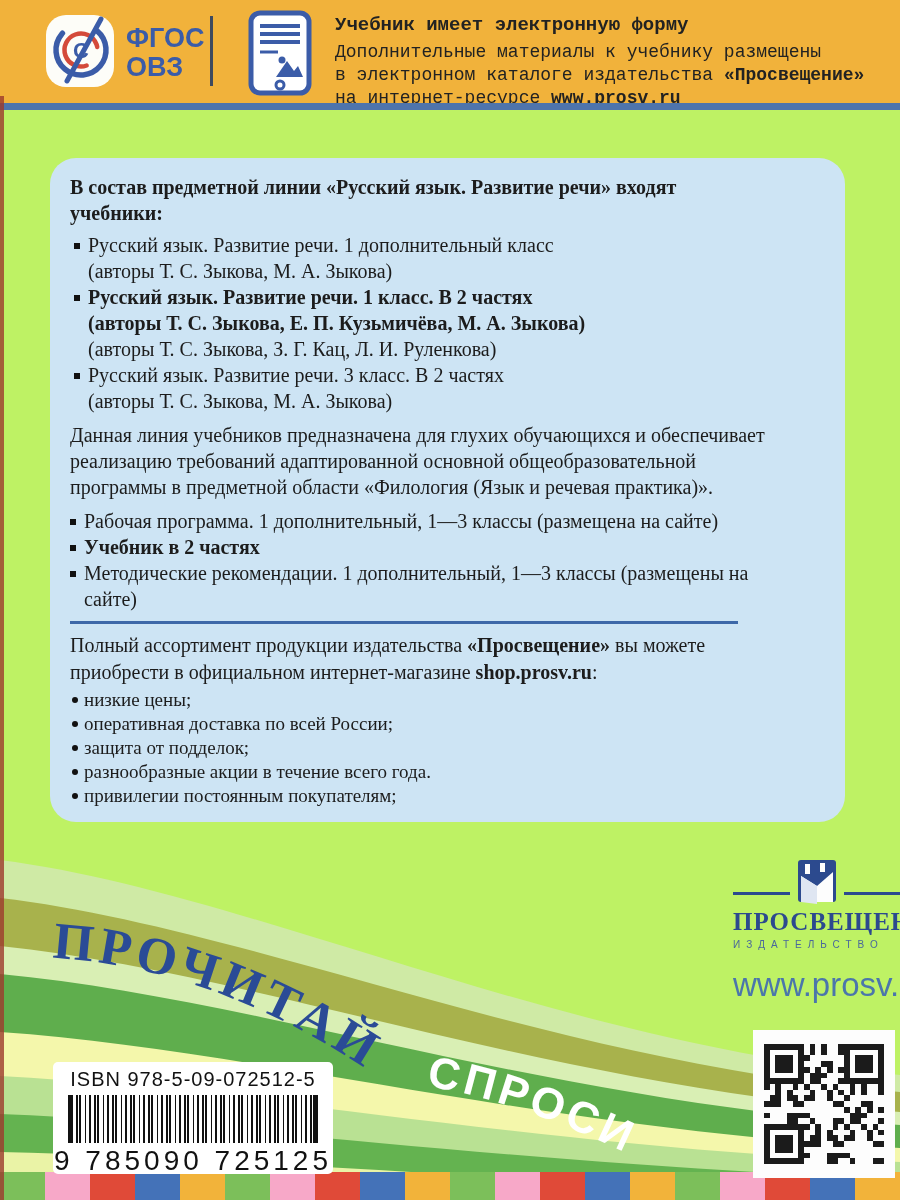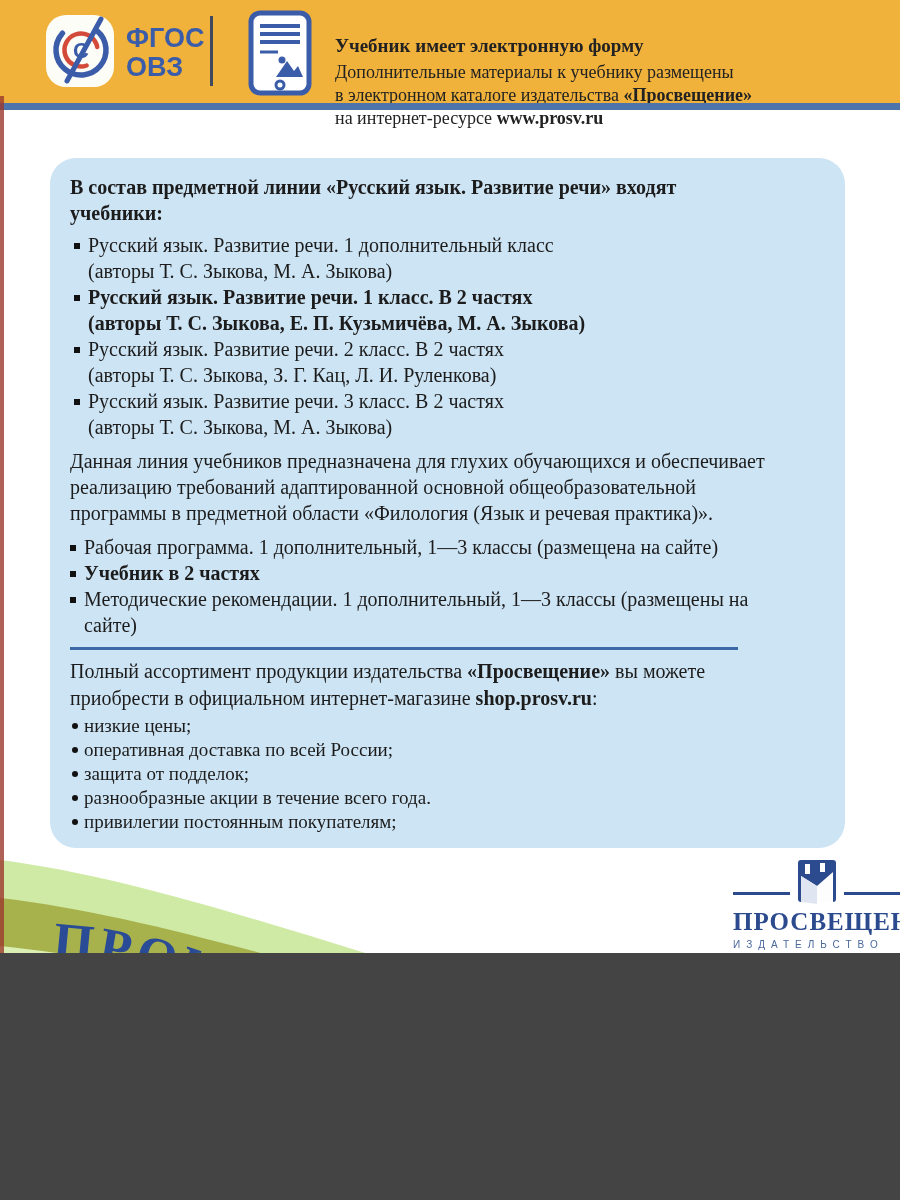--- a/index.html
+++ b/index.html
@@ -1,30 +1,30 @@
 <!DOCTYPE html>
 <html><head>
 <meta charset="utf-8">
 <style>
   html,body{margin:0;padding:0;background:#444;}
-  #page{position:relative;width:900px;height:953px;overflow:hidden;
-        background:#ffffff;font-family:"Liberation Serif",serif;}
+  #page{position:relative;width:900px;height:1200px;overflow:hidden;
+        background:#bef264;font-family:"Liberation Serif",serif;}
 
   
   .header{position:absolute;left:0;top:0;width:900px;height:104px;background:#f1b23b;}
   .header-underline{position:absolute;left:0;top:103px;width:900px;height:7px;background:#4e74ac;}
   .left-edge{position:absolute;left:0;top:96px;width:4px;height:1104px;background:#9c3a2d;opacity:.8;z-index:30;}
 
   .fgos-logo{position:absolute;left:44px;top:12px;}
   .fgos-text{position:absolute;left:126px;top:24px;font-family:"Liberation Sans",sans-serif;
              font-weight:bold;font-size:27px;line-height:29px;color:#3b5ca8;}
   .header-vline{position:absolute;left:210px;top:16px;width:3px;height:70px;background:#3f4a5e;}
   .tablet-icon{position:absolute;left:248px;top:10px;}
   .ebook-text{position:absolute;left:335px;top:14px;width:540px;
-              font-family:Liberation Serif, serif;font-size:18px;line-height:23px;color:#222;margin-top:20px;}
+              font-family:Liberation Mono, monospace;font-size:18px;line-height:23px;color:#222;}
   .ebook-text .title{font-weight:bold;font-size:19px;margin-bottom:4px;}
   .ebook-text b{font-weight:bold;}
 
   
   .card{position:absolute;left:50px;top:158px;width:795px;border-radius:26px;
         background:#cde4f4;padding:16px 0 14px 0;box-sizing:border-box;z-index:2;}
   .card-inner{width:700px;margin-left:20px;color:#1c1c1c;font-size:20px;}
   .h1{font-weight:bold;line-height:26px;margin:0 0 6px 0;}
   .booklist{margin:4px;}
   .bullet-line{position:relative;padding-left:14px;line-height:26px;}
@@ -116,21 +116,20 @@
 
   <div class="card">
     <div class="card-inner">
       <div class="h1">В состав предметной линии «Русский язык. Развитие речи» входят учебники:</div>
 
       <div class="booklist">
         <div class="bullet-line sq">Русский язык. Развитие речи. 1 дополнительный класс</div>
         <div class="auth-line">(авторы Т. С. Зыкова, М. А. Зыкова)</div>
         <div class="bullet-line sq bold-item">Русский язык. Развитие речи. 1 класс. В 2 частях</div>
         <div class="auth-line bold-item">(авторы Т. С. Зыкова, Е. П. Кузьмичёва, М. А. Зыкова)</div>
-        <div class="bullet-line sq">Русский язык. Развитие речи. 2 класс. В 2 частях</div>
         <div class="auth-line">(авторы Т. С. Зыкова, З. Г. Кац, Л. И. Руленкова)</div>
         <div class="bullet-line sq">Русский язык. Развитие речи. 3 класс. В 2 частях</div>
         <div class="auth-line">(авторы Т. С. Зыкова, М. А. Зыкова)</div>
       </div>
 
       <div class="para">Данная линия учебников предназначена для глухих обучающихся и обеспечивает реализацию требований адаптированной основной общеобразовательной программы в предметной области «Филология (Язык и речевая практика)».</div>
 
       <div class="kit">
         <div class="bullet-line sq">Рабочая программа. 1 дополнительный, 1—3 классы (размещена на сайте)</div>
         <div class="bullet-line sq bold-item">Учебник в 2 частях</div>

